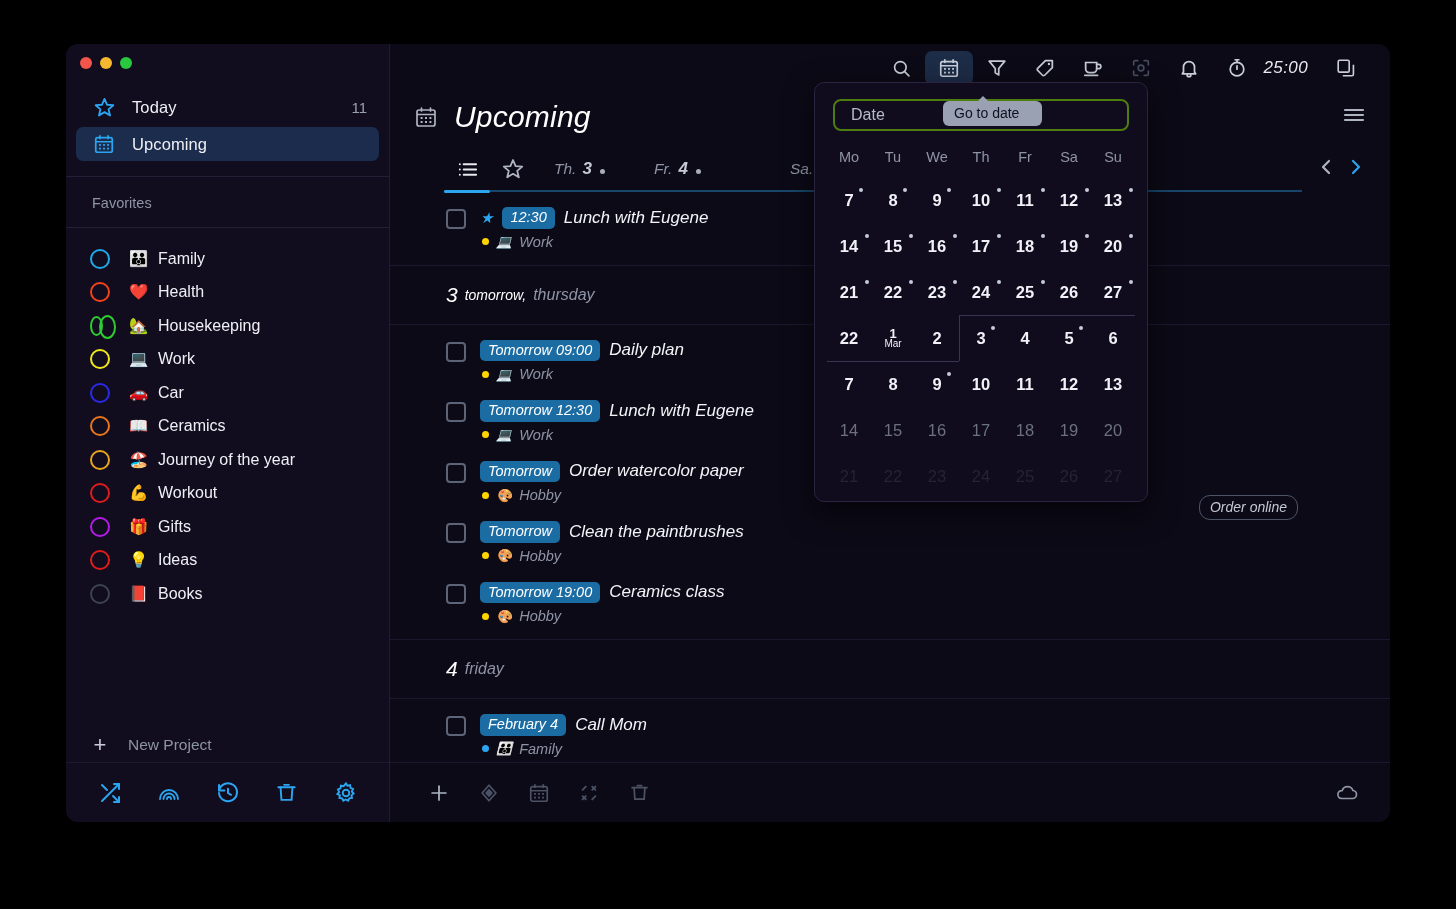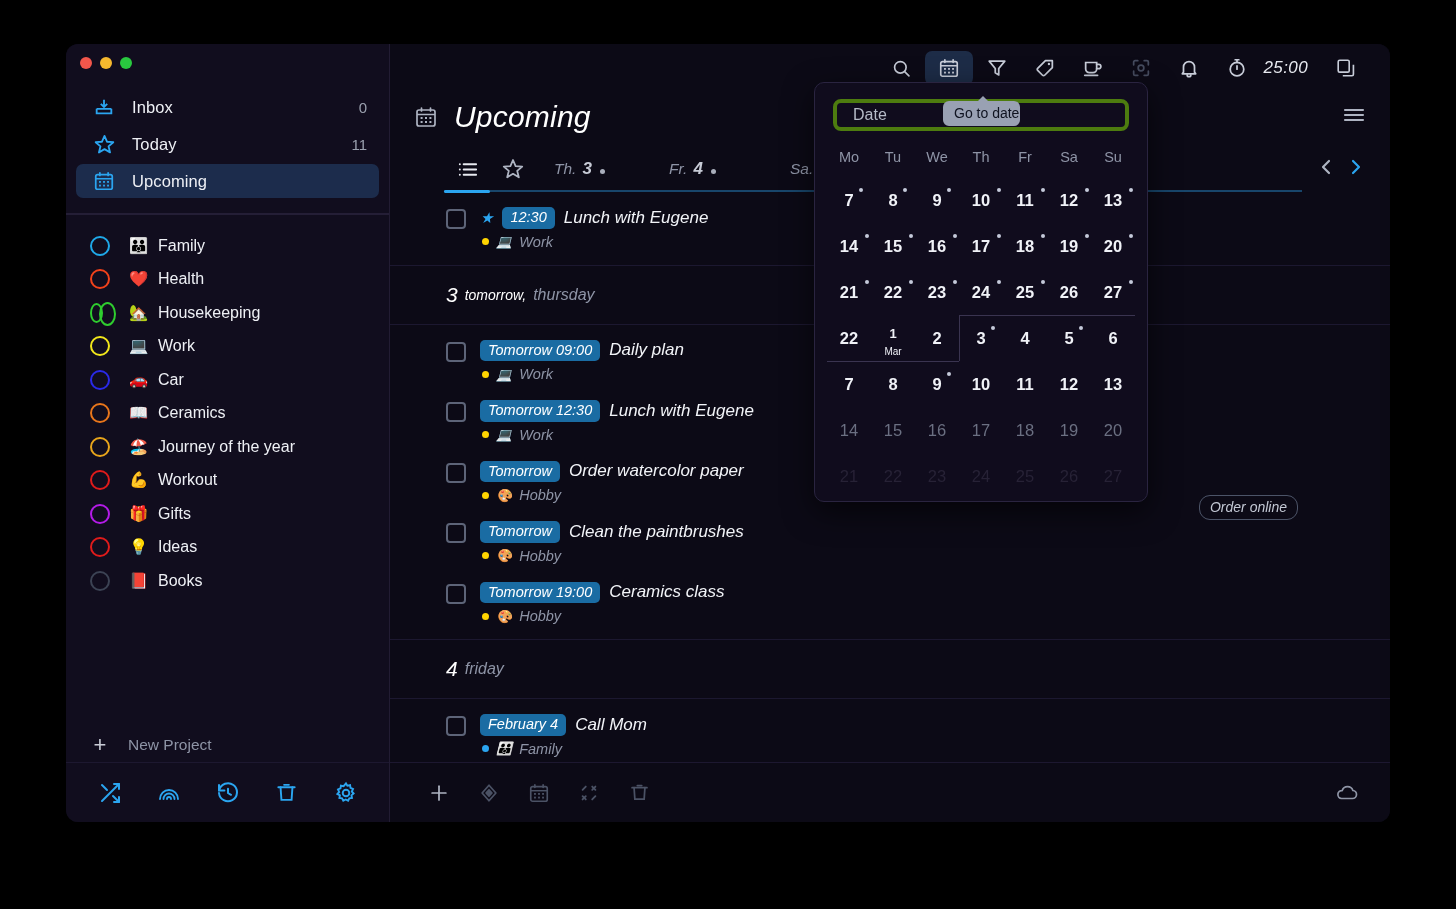--- a/index.html
+++ b/index.html
@@ -211,28 +211,28 @@
   .popup {
     position: absolute; left: 748px; top: 38px;
     width: 334px; height: 420px;
     background: #100c1d; border: 1px solid #2a2440;
     border-radius: 10px; overflow: hidden;
     box-shadow: 0 10px 30px rgba(0,0,0,.6);
     z-index: 50;
   }
   .dateinput {
     margin: 16px 18px 0 18px; height: 32px;
-    border: 4px solid #4d7c0f; border-radius: 8px;
+    border: 2px solid #4d7c0f; border-radius: 8px;
     display: flex; align-items: center; padding-left: 16px;
   }
   .dateinput span { color: #b6bbc8; font-size: 16px; }
   .tooltip {
     position: absolute; left: 128px; top: 18px;
     background: #99a1b3; color: #0f1320;
-    border-radius: 6px; padding: 4px 1px 5px 11px;
+    border-radius: 6px; padding: 4px 23px 5px 11px;
     font-size: 14px; z-index: 60; white-space: nowrap;
   }
   .tooltip::before {
     content: ""; position: absolute; left: 34px; top: -5px;
     border-left: 6px solid transparent; border-right: 6px solid transparent;
     border-bottom: 6px solid #99a1b3;
   }
   .wkhdr {
     display: grid; grid-template-columns: repeat(7, 1fr);
     margin: 18px 12px 0 12px;
@@ -248,21 +248,21 @@
   }
   .cell .num { color: #f0f2f7; font-size: 16.5px; font-weight: 600; }
   .cell.dim .num { color: #6b7082; font-weight: 500; }
   .cell.faint .num { color: #272236; font-weight: 500; }
   .cell .evd {
     position: absolute; width: 4px; height: 4px; border-radius: 50%;
     background: #c5cada;
   }
   .cell .mlbl {
     position: absolute; font-size: 10px; color: #f0f2f7;
-    bottom: 4px; left: 50%; transform: translateX(-50%); text-align: right;
+    bottom: 12px; left: 50%; transform: translateX(-50%); text-align: right;
   }
   .cell.withmonth .num { transform: translateY(-5px); font-size: 13px; }
   .monthline {
     position: absolute; pointer-events: none;
     border-top: 1px solid #3a3450;
     border-left: 1px solid #3a3450;
   }
 </style>
 </head>
 <body>
@@ -270,32 +270,20 @@
 <div class="window">
 
   <div class="sidebar">
     <div class="traffic">
       <div class="dot r"></div>
       <div class="dot y"></div>
       <div class="dot g"></div>
     </div>
 
     <div class="navlist">
-      <div class="navitem">
-        <span class="navicon">
-          <svg width="22" height="22" viewBox="0 0 24 24" fill="none" stroke="#2ba5f0" stroke-width="2">
-            <path d="M4 14v5h16v-5"></path>
-              <path d="M12 4v8"></path>
-              <path d="M8.5 8.5L12 12l3.5-3.5"></path>
-            <path d="M4 14h16" stroke-width="2"></path>
-          </svg>
-        </span>
-        <span class="navlabel">Inbox</span>
-        <span class="navcount">0</span>
-      </div>
 
       <div class="navitem">
         <span class="navicon">
           <svg width="23" height="23" viewBox="0 0 24 24" fill="none" stroke="#2ba5f0" stroke-width="1.9" stroke-linejoin="round">
             <polygon points="12,3 14.6,9.1 21.2,9.6 16.2,13.9 17.8,20.3 12,16.8 6.2,20.3 7.8,13.9 2.8,9.6 9.4,9.1"></polygon>
           </svg>
         </span>
         <span class="navlabel">Today</span>
         <span class="navcount">11</span>
       </div>
@@ -316,20 +304,21 @@
             </g>
           </svg>
         </span>
         <span class="navlabel">Upcoming</span>
         <span class="navcount"></span>
       </div>
 
     </div>
 
     <div class="divider"></div>
+    <div class="favhead">Favorites</div>
     <div class="divider2"></div>
 
     <div class="projects" id="projects">
         <div class="project">
           <span class="ring" style="border-color: rgb(31, 168, 232);"></span>
           <span class="pemoji">👪</span>
           <span class="plabel">Family</span>
         </div>
         <div class="project">
           <span class="ring" style="border-color: rgb(242, 66, 27);"></span>
@@ -543,21 +532,21 @@
         <svg width="24" height="24" viewBox="0 0 24 24" fill="none" stroke="#aeb4c2" stroke-width="1.8" stroke-linejoin="round">
           <polygon points="12,3 14.6,9.1 21.2,9.6 16.2,13.9 17.8,20.3 12,16.8 6.2,20.3 7.8,13.9 2.8,9.6 9.4,9.1"></polygon>
         </svg>
       </div>
       <div class="dayscroll" id="dayscroll">
           <div class="daytab" style="position: absolute; left: 0px;">
             <span class="dw">Th.</span>
             <span class="dn">3</span>
             <span class="bdot"></span>
           </div>
-          <div class="daytab" style="position: absolute; left: 115px;">
+          <div class="daytab" style="position: absolute; left: 100px;">
             <span class="dw">Fr.</span>
             <span class="dn">4</span>
             <span class="bdot"></span>
           </div>
           <div class="daytab" style="position: absolute; left: 236px;">
             <span class="dw">Sa.</span>
           </div>
           <div class="daytab" style="position: absolute; left: 360px;">
             <span class="dn">8</span>
             <span class="bdot"></span>

